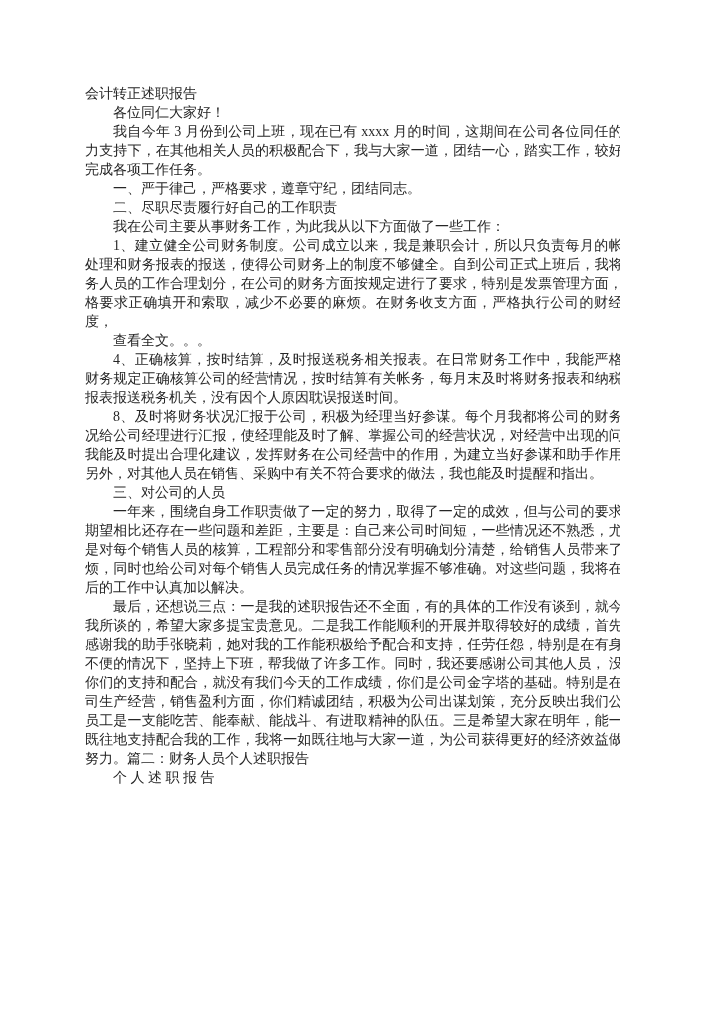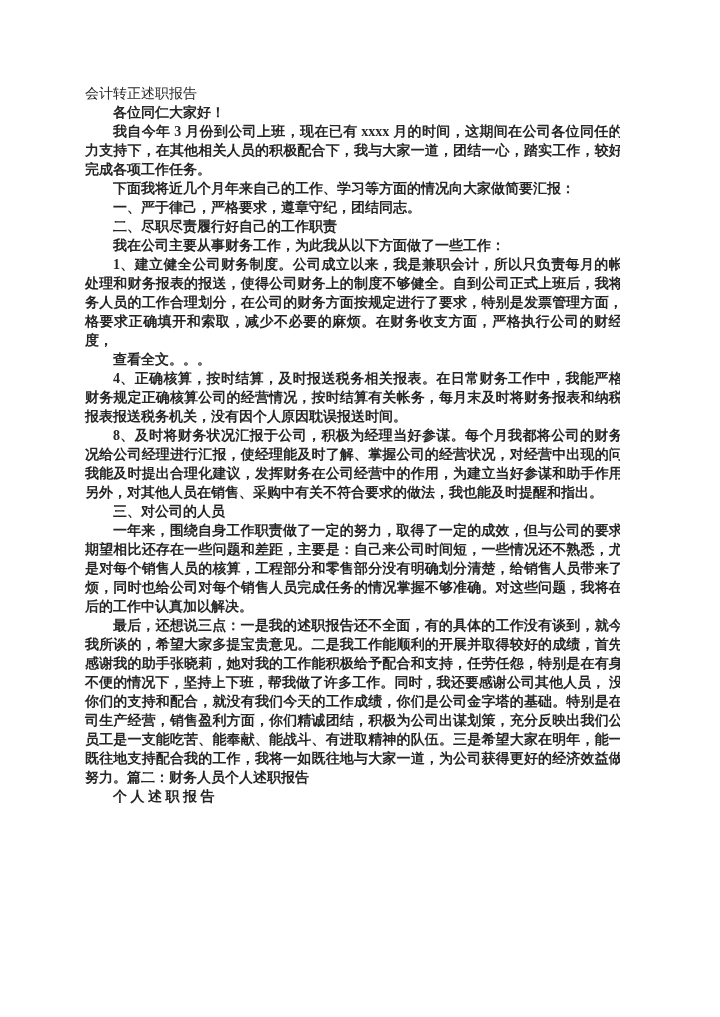--- a/index.html
+++ b/index.html
@@ -16,33 +16,32 @@
     left: 85px;
     top: 84px;
     width: 552px;
     font-family: "Liberation Serif", "DejaVu Serif", serif;
     font-size: 14px;
     line-height: 19px;
     color: #262626;
     text-align: justify;
   }
   .doc p { margin: 0; }
-  .para.indent { text-indent: 2em; font-weight: bold; }
+  .para.indent { text-indent: 2em; }
   .title { text-indent: 0; }
 </style>
 </head>
 <body style="background: rgb(255, 255, 255);">
 
 <div class="page" style="background: rgb(255, 255, 255);">
   <article class="doc" style="color: rgb(38, 38, 38);">
     <p class="title">会计转正述职报告</p>
     <div>
         <p class="para indent">各位同仁大家好！</p>
         <p class="para indent">我自今年 3 月份到公司上班，现在已有 xxxx 月的时间，这期间在公司各位同任的大力支持下，在其他相关人员的积极配合下，我与大家一道，团结一心，踏实工作，较好地完成各项工作任务。</p>
-        <p class="para indent">下面我将近几个月年来自己的工作、学习等方面的情况向大家做简要汇报：</p>
         <p class="para indent">一、严于律己，严格要求，遵章守纪，团结同志。</p>
         <p class="para indent">二、尽职尽责履行好自己的工作职责</p>
         <p class="para indent">我在公司主要从事财务工作，为此我从以下方面做了一些工作：</p>
         <p class="para indent">1、建立健全公司财务制度。公司成立以来，我是兼职会计，所以只负责每月的帐务处理和财务报表的报送，使得公司财务上的制度不够健全。自到公司正式上班后，我将财务人员的工作合理划分，在公司的财务方面按规定进行了要求，特别是发票管理方面，严格要求正确填开和索取，减少不必要的麻烦。在财务收支方面，严格执行公司的财经制度，</p>
         <p class="para indent">查看全文。。。</p>
         <p class="para indent">4、正确核算，按时结算，及时报送税务相关报表。在日常财务工作中，我能严格按财务规定正确核算公司的经营情况，按时结算有关帐务，每月末及时将财务报表和纳税申报表报送税务机关，没有因个人原因耽误报送时间。</p>
         <p class="para indent">8、及时将财务状况汇报于公司，积极为经理当好参谋。每个月我都将公司的财务情况给公司经理进行汇报，使经理能及时了解、掌握公司的经营状况，对经营中出现的问题我能及时提出合理化建议，发挥财务在公司经营中的作用，为建立当好参谋和助手作用。另外，对其他人员在销售、采购中有关不符合要求的做法，我也能及时提醒和指出。</p>
         <p class="para indent">三、对公司的人员</p>
         <p class="para indent">一年来，围绕自身工作职责做了一定的努力，取得了一定的成效，但与公司的要求和期望相比还存在一些问题和差距，主要是：自己来公司时间短，一些情况还不熟悉，尤其是对每个销售人员的核算，工程部分和零售部分没有明确划分清楚，给销售人员带来了麻烦，同时也给公司对每个销售人员完成任务的情况掌握不够准确。对这些问题，我将在今后的工作中认真加以解决。</p>
         <p class="para indent">最后，还想说三点：一是我的述职报告还不全面，有的具体的工作没有谈到，就今天我所谈的，希望大家多提宝贵意见。二是我工作能顺利的开展并取得较好的成绩，首先要感谢我的助手张晓莉，她对我的工作能积极给予配合和支持，任劳任怨，特别是在有身体不便的情况下，坚持上下班，帮我做了许多工作。同时，我还要感谢公司其他人员， 没有你们的支持和配合，就没有我们今天的工作成绩，你们是公司金字塔的基础。特别是在公司生产经营，销售盈利方面，你们精诚团结，积极为公司出谋划策，充分反映出我们公司员工是一支能吃苦、能奉献、能战斗、有进取精神的队伍。三是希望大家在明年，能一如既往地支持配合我的工作，我将一如既往地与大家一道，为公司获得更好的经济效益做出努力。篇二：财务人员个人述职报告</p>

